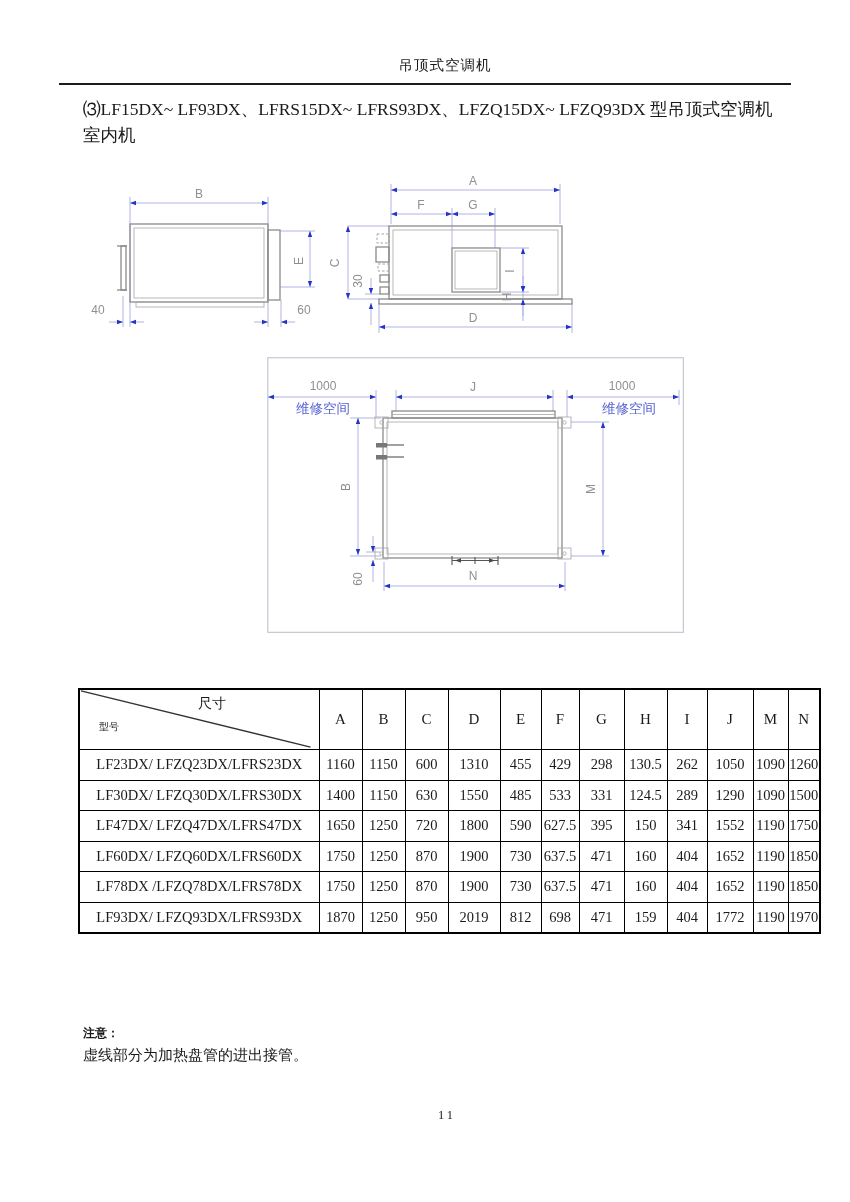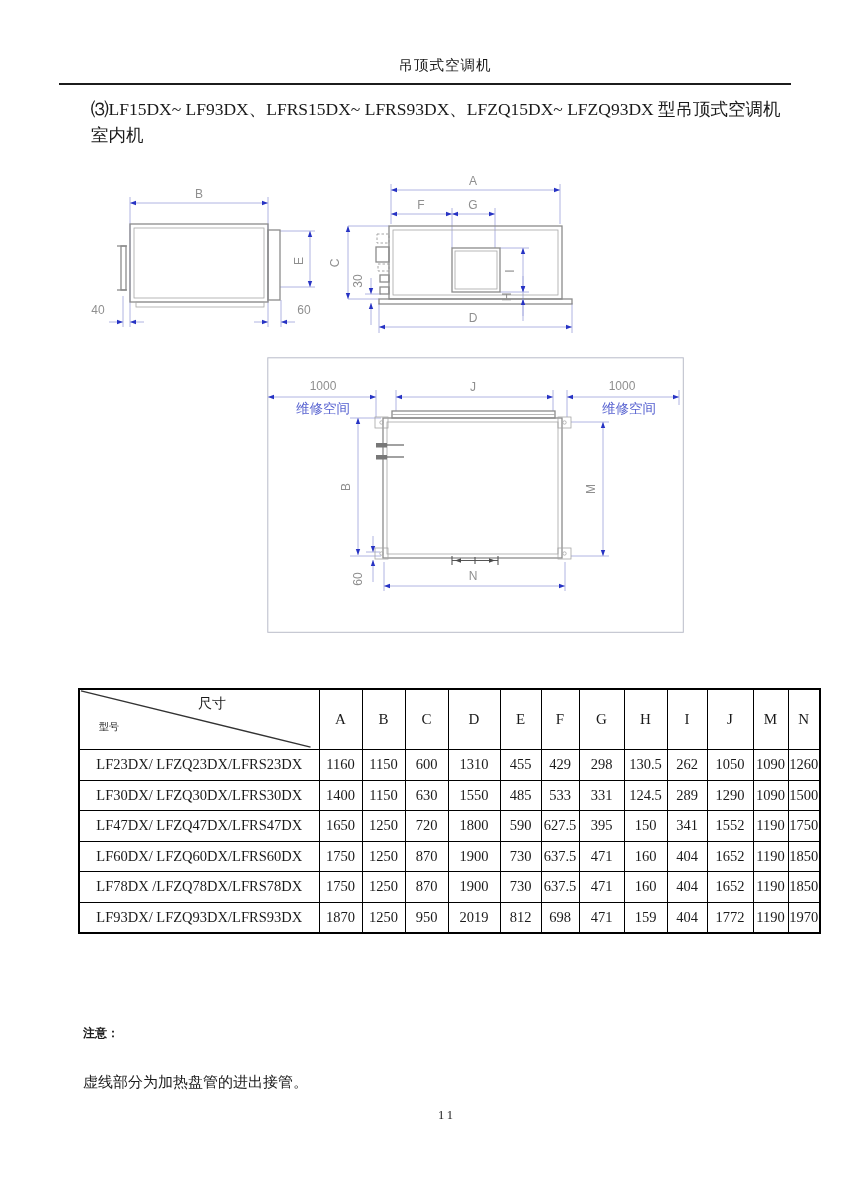--- a/index.html
+++ b/index.html
@@ -4,21 +4,21 @@
 <style>
   html,body{margin:0;padding:0;}
   body{
     width:850px;height:1202px;background:#ffffff;position:relative;
     font-family:"Liberation Serif","DejaVu Serif",serif;color:#1a1a1a;
     overflow:hidden;
   }
   .page{position:absolute;inset:0;}
   .doc-header{position:absolute;top:56px;left:0;right:0;text-align:center;font-size:14.5px;letter-spacing:1px;margin-left:40px;}
   .header-rule{position:absolute;top:83px;left:59px;width:732px;border-top:2.2px solid #1c1c1c;}
-  .doc-title{position:absolute;top:96px;left:91px;width:700px;font-size:17.5px;line-height:1.5;}
+  .doc-title{position:absolute;top:96px;left:83px;width:700px;font-size:17.5px;line-height:1.5;}
   svg.diag{position:absolute;overflow:visible;}
 
   
   .draw{stroke:#8c8c8c;fill:none;stroke-width:1.3;}
   .thin{stroke:#a6a6a6;fill:none;stroke-width:0.8;}
   .dashed{stroke:#9a9a9a;fill:none;stroke-width:0.9;stroke-dasharray:2.5 2;}
   .drawdark{stroke:#555;fill:none;stroke-width:1.1;}
   .fillgray{fill:#777;stroke:none;}
   .box{stroke:#b9bcc9;fill:none;stroke-width:1;}
   .ext,.dim{stroke:#b0b4e2;fill:none;stroke-width:1;}
@@ -35,21 +35,21 @@
   table.spec thead th{height:59px;font-size:15px;}
   table.spec tbody td{height:29.5px;}
   td.model{text-align:left;padding-left:10px;font-size:14.5px;}
   th.corner{position:relative;}
   th.corner svg{position:absolute;left:0;top:0;width:100%;height:100%;}
   th.corner .c-tr{position:absolute;top:5px;left:118px;font-size:14px;}
   th.corner .c-bl{position:absolute;top:30px;left:19px;font-size:10px;}
 
   .note{position:absolute;left:83px;top:1022px;line-height:22px;}
   .note-title{font-weight:bold;font-size:12px;}
-  .note-body{font-size:15px;margin-top:27px;}
+  .note-body{font-size:15px;}
   .page-number{position:absolute;top:1108px;left:0;right:0;text-align:center;font-size:12.5px;letter-spacing:3px;margin-left:44px;}
 </style>
 </head>
 <body>
 
 <div class="page">
 
   <div class="doc-header">吊顶式空调机</div>
   <div class="header-rule"></div>
 

